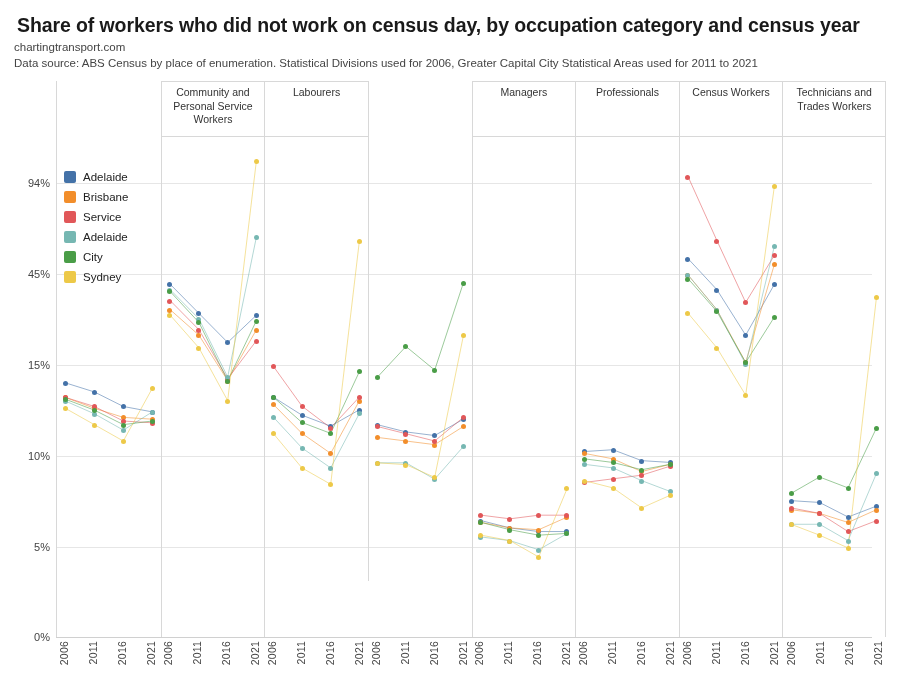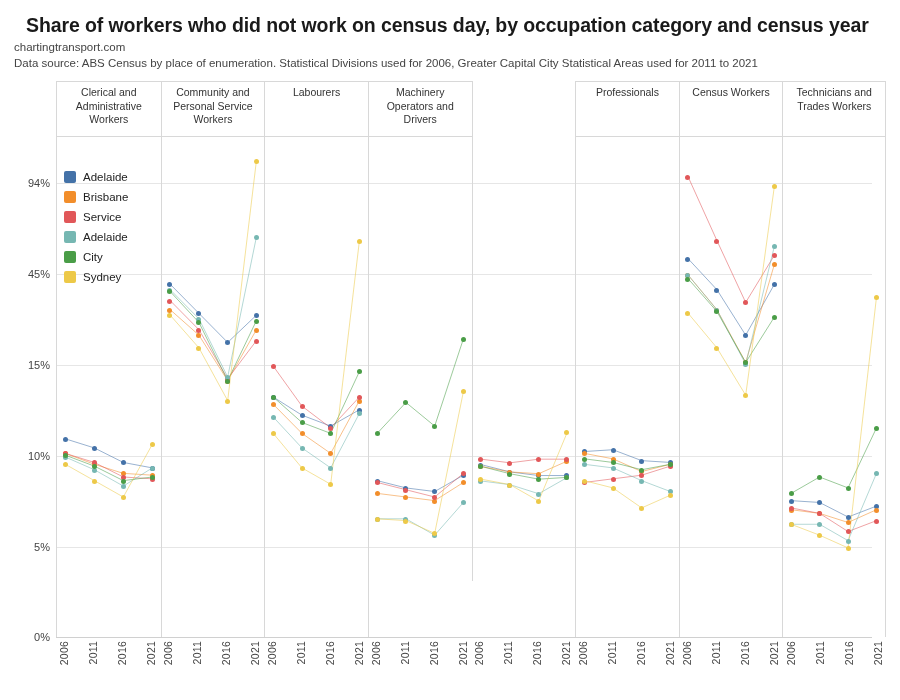--- a/index.html
+++ b/index.html
@@ -20,21 +20,21 @@
     height: 700px;
     box-sizing: border-box;
     padding: 14px 14px 0 14px;
   }
   .title {
     font-size: 19.5px;
     font-weight: bold;
     color: #1a1a1a;
     letter-spacing: -0.1px;
     line-height: 1.15;
-    margin: 0 0 4px 12px;
+    margin: 0 0 4px 3px;
   }
   .subtitle {
     font-size: 11.5px;
     color: #444;
     line-height: 1.35;
     margin: 0;
   }
   .chart-area {
     position: relative;
     margin-top: 10px;
@@ -177,21 +177,20 @@
         <div class="gridline zero" style="top: 100%;"></div>
         <div class="gridline" style="top: 81.8182%;"></div>
         <div class="gridline" style="top: 63.6364%;"></div>
         <div class="gridline" style="top: 45.4545%;"></div>
         <div class="gridline" style="top: 27.2727%;"></div>
         <div class="gridline" style="top: 9.09091%;"></div>
       </div>
 
     <div class="panels">
         <div class="panel">
-          <div class="panel-header">Clerical and Administrative Workers</div>
           <div class="panel-plot">
             <svg viewBox="0 0 100 100" preserveAspectRatio="none">
               <polyline points="8,60.36363636363637 36,62.18181818181818 64,65.0909090909091 92,66.18181818181819" fill="none" stroke="#4472a8" stroke-width="0.55" vector-effect="non-scaling-stroke" stroke-linejoin="round" stroke-linecap="round"></polyline>
               <polyline points="8,63.27272727272728 36,65.45454545454545 64,67.27272727272727 92,67.63636363636363" fill="none" stroke="#f28e2b" stroke-width="0.55" vector-effect="non-scaling-stroke" stroke-linejoin="round" stroke-linecap="round"></polyline>
               <polyline points="8,63.27272727272728 36,65.0909090909091 64,68 92,68.36363636363636" fill="none" stroke="#e15759" stroke-width="0.55" vector-effect="non-scaling-stroke" stroke-linejoin="round" stroke-linecap="round"></polyline>
               <polyline points="8,64 36,66.54545454545455 64,69.81818181818183 92,66.18181818181819" fill="none" stroke="#76b7b2" stroke-width="0.55" vector-effect="non-scaling-stroke" stroke-linejoin="round" stroke-linecap="round"></polyline>
               <polyline points="8,63.63636363636363 36,65.81818181818181 64,68.72727272727272 92,68" fill="none" stroke="#4a9d47" stroke-width="0.55" vector-effect="non-scaling-stroke" stroke-linejoin="round" stroke-linecap="round"></polyline>
               <polyline points="8,65.45454545454545 36,68.72727272727272 64,72 92,61.45454545454545" fill="none" stroke="#edc948" stroke-width="0.55" vector-effect="non-scaling-stroke" stroke-linejoin="round" stroke-linecap="round"></polyline>
             </svg>
             <div style="position: absolute; width: 5px; height: 5px; border-radius: 50%; background: rgb(68, 114, 168); left: calc(8% - 2.5px); top: calc(60.3636% - 2.5px);"></div>
@@ -288,21 +287,20 @@
             <div style="position: absolute; width: 5px; height: 5px; border-radius: 50%; background: rgb(74, 157, 71); left: calc(36% - 2.5px); top: calc(57.0909% - 2.5px);"></div>
             <div style="position: absolute; width: 5px; height: 5px; border-radius: 50%; background: rgb(74, 157, 71); left: calc(64% - 2.5px); top: calc(59.2727% - 2.5px);"></div>
             <div style="position: absolute; width: 5px; height: 5px; border-radius: 50%; background: rgb(74, 157, 71); left: calc(92% - 2.5px); top: calc(46.9091% - 2.5px);"></div>
             <div style="position: absolute; width: 5px; height: 5px; border-radius: 50%; background: rgb(237, 201, 72); left: calc(8% - 2.5px); top: calc(59.2727% - 2.5px);"></div>
             <div style="position: absolute; width: 5px; height: 5px; border-radius: 50%; background: rgb(237, 201, 72); left: calc(36% - 2.5px); top: calc(66.1818% - 2.5px);"></div>
             <div style="position: absolute; width: 5px; height: 5px; border-radius: 50%; background: rgb(237, 201, 72); left: calc(64% - 2.5px); top: calc(69.4545% - 2.5px);"></div>
             <div style="position: absolute; width: 5px; height: 5px; border-radius: 50%; background: rgb(237, 201, 72); left: calc(92% - 2.5px); top: calc(20.7273% - 2.5px);"></div>
           </div>
         </div>
         <div class="panel">
-          <div class="panel-header">Machinery Operators and Drivers</div>
           <div class="panel-plot">
             <svg viewBox="0 0 100 100" preserveAspectRatio="none">
               <polyline points="8,68.72727272727272 36,70.18181818181819 64,70.9090909090909 92,67.63636363636363" fill="none" stroke="#4472a8" stroke-width="0.55" vector-effect="non-scaling-stroke" stroke-linejoin="round" stroke-linecap="round"></polyline>
               <polyline points="8,71.27272727272727 36,72 64,72.72727272727273 92,69.0909090909091" fill="none" stroke="#f28e2b" stroke-width="0.55" vector-effect="non-scaling-stroke" stroke-linejoin="round" stroke-linecap="round"></polyline>
               <polyline points="8,69.0909090909091 36,70.54545454545455 64,72 92,67.27272727272727" fill="none" stroke="#e15759" stroke-width="0.55" vector-effect="non-scaling-stroke" stroke-linejoin="round" stroke-linecap="round"></polyline>
               <polyline points="8,76.36363636363637 36,76.36363636363637 64,79.63636363636364 92,73.0909090909091" fill="none" stroke="#76b7b2" stroke-width="0.55" vector-effect="non-scaling-stroke" stroke-linejoin="round" stroke-linecap="round"></polyline>
               <polyline points="8,59.27272727272728 36,53.090909090909086 64,57.81818181818181 92,40.36363636363637" fill="none" stroke="#4a9d47" stroke-width="0.55" vector-effect="non-scaling-stroke" stroke-linejoin="round" stroke-linecap="round"></polyline>
               <polyline points="8,76.36363636363637 36,76.72727272727273 64,79.27272727272727 92,50.90909090909091" fill="none" stroke="#edc948" stroke-width="0.55" vector-effect="non-scaling-stroke" stroke-linejoin="round" stroke-linecap="round"></polyline>
             </svg>
             <div style="position: absolute; width: 5px; height: 5px; border-radius: 50%; background: rgb(68, 114, 168); left: calc(8% - 2.5px); top: calc(68.7273% - 2.5px);"></div>
@@ -325,20 +323,21 @@
             <div style="position: absolute; width: 5px; height: 5px; border-radius: 50%; background: rgb(74, 157, 71); left: calc(36% - 2.5px); top: calc(53.0909% - 2.5px);"></div>
             <div style="position: absolute; width: 5px; height: 5px; border-radius: 50%; background: rgb(74, 157, 71); left: calc(64% - 2.5px); top: calc(57.8182% - 2.5px);"></div>
             <div style="position: absolute; width: 5px; height: 5px; border-radius: 50%; background: rgb(74, 157, 71); left: calc(92% - 2.5px); top: calc(40.3636% - 2.5px);"></div>
             <div style="position: absolute; width: 5px; height: 5px; border-radius: 50%; background: rgb(237, 201, 72); left: calc(8% - 2.5px); top: calc(76.3636% - 2.5px);"></div>
             <div style="position: absolute; width: 5px; height: 5px; border-radius: 50%; background: rgb(237, 201, 72); left: calc(36% - 2.5px); top: calc(76.7273% - 2.5px);"></div>
             <div style="position: absolute; width: 5px; height: 5px; border-radius: 50%; background: rgb(237, 201, 72); left: calc(64% - 2.5px); top: calc(79.2727% - 2.5px);"></div>
             <div style="position: absolute; width: 5px; height: 5px; border-radius: 50%; background: rgb(237, 201, 72); left: calc(92% - 2.5px); top: calc(50.9091% - 2.5px);"></div>
           </div>
         </div>
         <div class="panel">
+          <div class="panel-header">Managers</div>
           <div class="panel-plot">
             <svg viewBox="0 0 100 100" preserveAspectRatio="none">
               <polyline points="8,76.72727272727273 36,78.18181818181819 64,78.9090909090909 92,78.9090909090909" fill="none" stroke="#4472a8" stroke-width="0.55" vector-effect="non-scaling-stroke" stroke-linejoin="round" stroke-linecap="round"></polyline>
               <polyline points="8,77.0909090909091 36,78.18181818181819 64,78.54545454545455 92,76" fill="none" stroke="#f28e2b" stroke-width="0.55" vector-effect="non-scaling-stroke" stroke-linejoin="round" stroke-linecap="round"></polyline>
               <polyline points="8,75.63636363636364 36,76.36363636363637 64,75.63636363636364 92,75.63636363636364" fill="none" stroke="#e15759" stroke-width="0.55" vector-effect="non-scaling-stroke" stroke-linejoin="round" stroke-linecap="round"></polyline>
               <polyline points="8,80 36,80.72727272727272 64,82.54545454545455 92,79.27272727272727" fill="none" stroke="#76b7b2" stroke-width="0.55" vector-effect="non-scaling-stroke" stroke-linejoin="round" stroke-linecap="round"></polyline>
               <polyline points="8,77.0909090909091 36,78.54545454545455 64,79.63636363636364 92,79.27272727272727" fill="none" stroke="#4a9d47" stroke-width="0.55" vector-effect="non-scaling-stroke" stroke-linejoin="round" stroke-linecap="round"></polyline>
               <polyline points="8,79.63636363636364 36,80.72727272727272 64,84 92,70.18181818181819" fill="none" stroke="#edc948" stroke-width="0.55" vector-effect="non-scaling-stroke" stroke-linejoin="round" stroke-linecap="round"></polyline>
             </svg>
             <div style="position: absolute; width: 5px; height: 5px; border-radius: 50%; background: rgb(68, 114, 168); left: calc(8% - 2.5px); top: calc(76.7273% - 2.5px);"></div>

